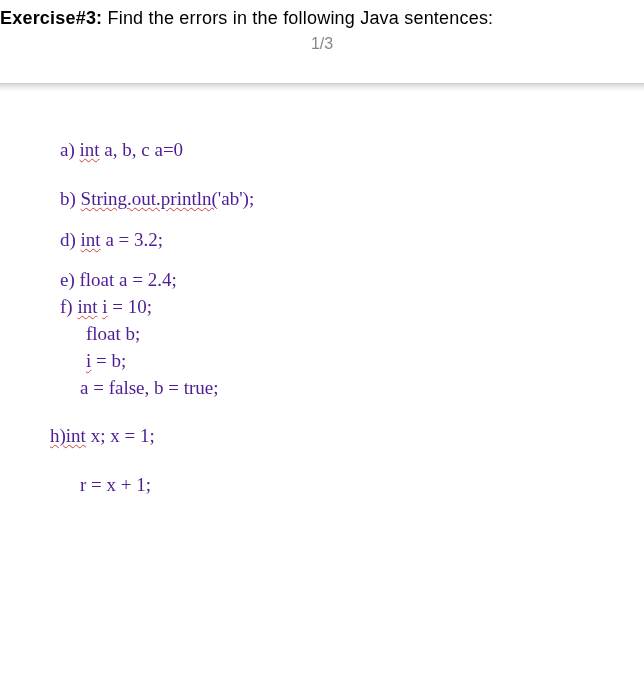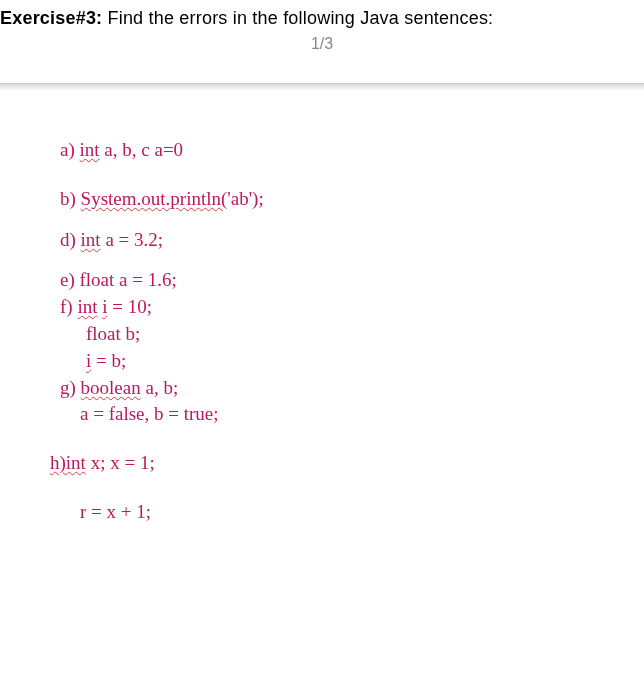--- a/index.html
+++ b/index.html
@@ -36,21 +36,21 @@
     .divider {
       width: 100%;
       height: 8px;
       background: linear-gradient(to bottom, #d8d8d8 0%, #f0f0f0 60%, #fefefe 100%);
       border-top: 1px solid #ccc;
       margin-bottom: 48px;
     }
     .content {
       font-family: 'Times New Roman', Times, serif;
       font-size: 19px;
-      color: #be185d;
+      color: #4c1d95;
       padding-left: 60px;
       line-height: 1.2;
     }
     .item {
       margin-bottom: 4px;
     }
     .spacer-lg {
       height: 22px;
     }
     .spacer-md {
@@ -85,52 +85,49 @@
 
 <div class="content">
 
   <div class="item">
     <span>a) </span><span class="squiggle">int</span><span> a, b, c a=0</span>
   </div>
 
   <div class="spacer-lg"></div>
 
   <div class="item">
-    <span>b) </span><span class="squiggle">System.out.println(</span><span>'ab');</span>
+    <span>b) </span><span class="squiggle">String.out.println(</span><span>'ab');</span>
   </div>
 
 
   <div class="spacer-md"></div>
 
   <div class="item">
     <span>d) </span><span class="squiggle">int</span><span> a = 3.2;</span>
   </div>
 
   <div class="spacer-md"></div>
 
   <div class="item">
-    <span>e) float a = 1.6;</span>
+    <span>e) float a = 2.4;</span>
   </div>
 
 
   <div class="item">
     <span>f) </span><span class="squiggle">int</span><span> </span><span class="squiggle">i</span><span> = 10;</span>
   </div>
 
   <div class="item indent1">
     <span>float b;</span>
   </div>
 
   <div class="item indent1">
     <span class="squiggle">i</span><span> = b;</span>
   </div>
 
-  <div class="item">
-    <span>g) </span><span class="squiggle">boolean</span><span> a, b;</span>
-  </div>
 
   <div class="item indent2">
     <span>a = false, b = true;</span>
   </div>
 
   <div class="spacer-lg"></div>
 
   <div class="item neg-indent">
     <span class="squiggle">h)int</span><span> x; x = 1;</span>
   </div>

